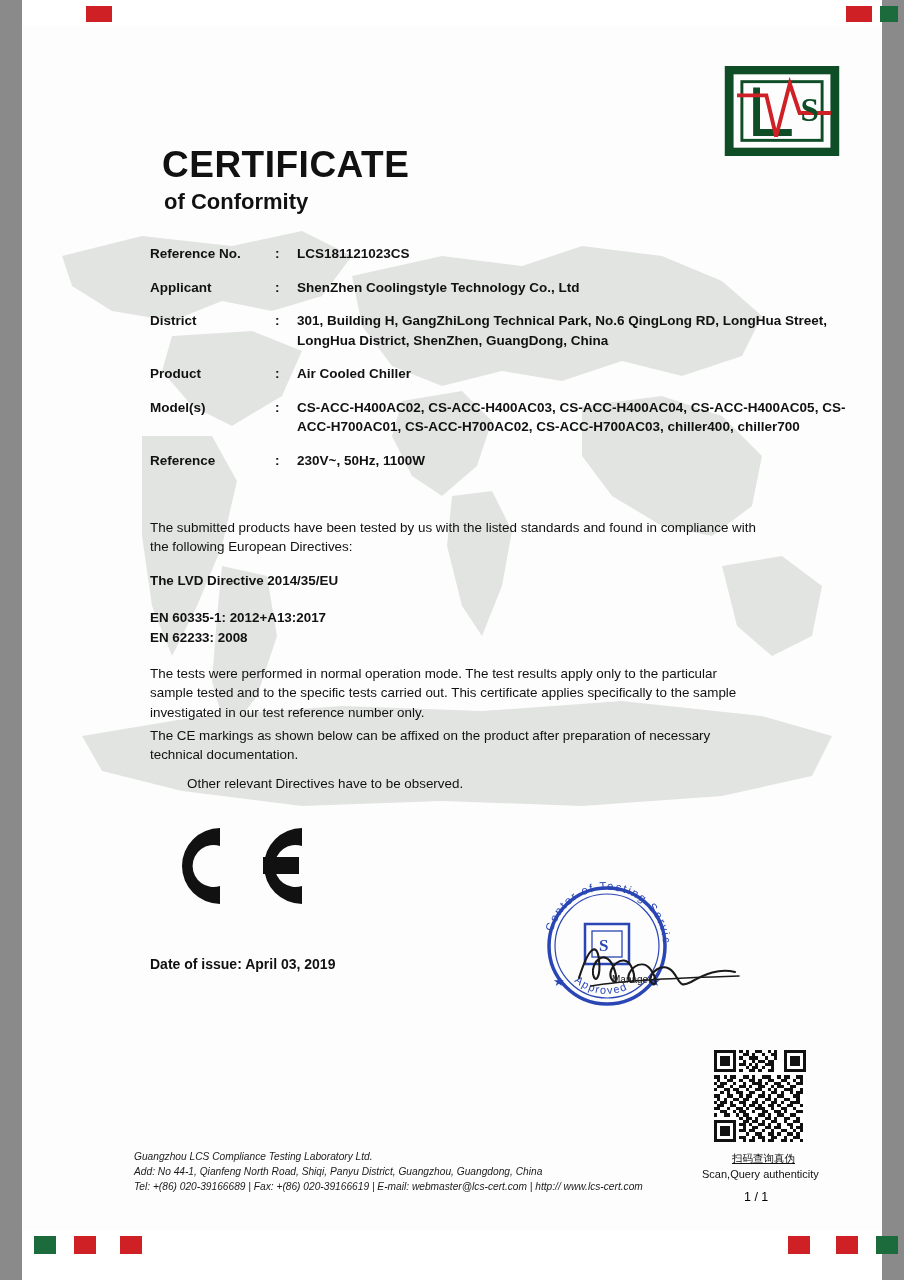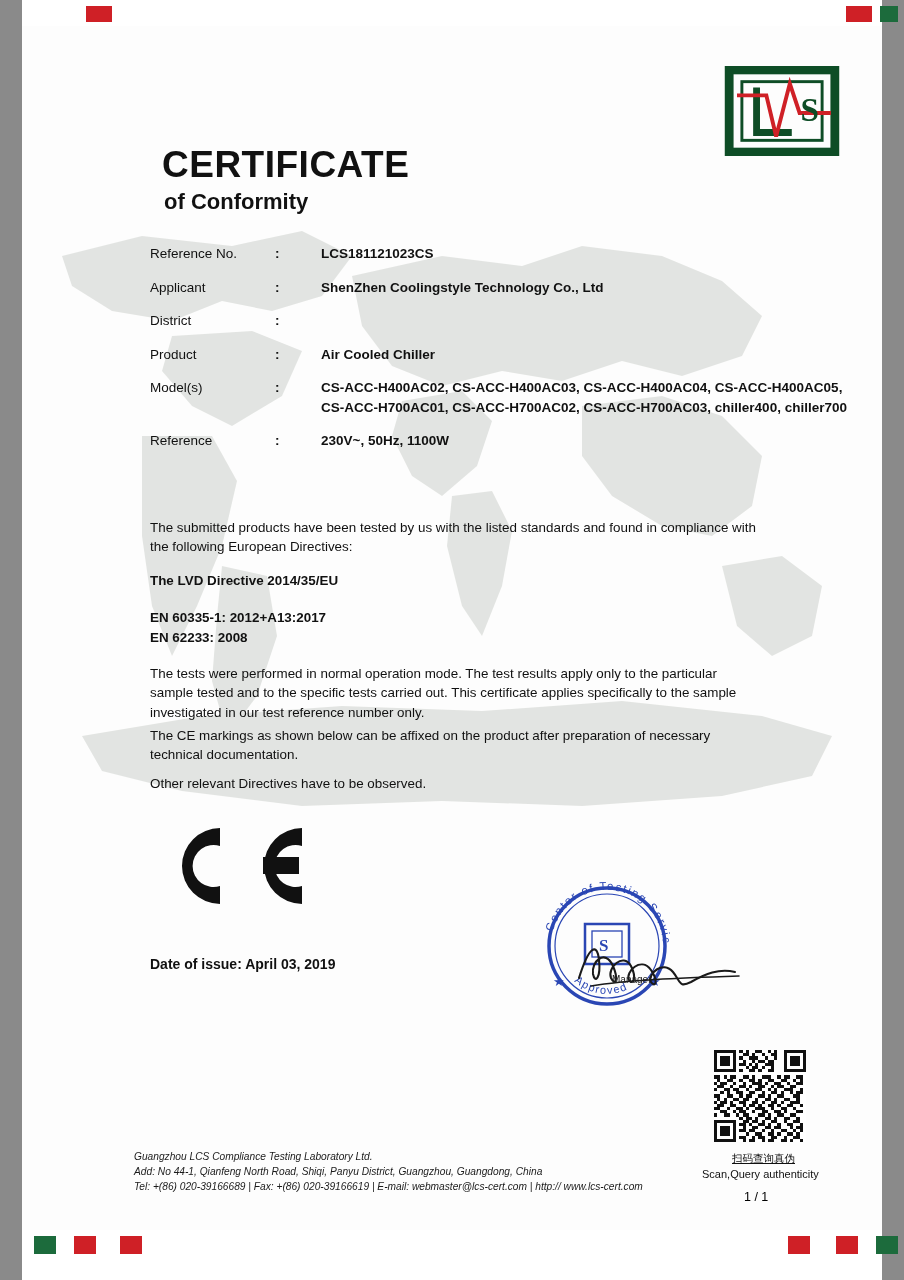--- a/index.html
+++ b/index.html
@@ -106,49 +106,48 @@
   }
   .field-row {
     display: flex;
     margin-bottom: 14px;
     font-size: 13.5px;
     line-height: 1.45;
     color: #111;
   }
   .field-label {
     width: 125px;
-    font-weight: normal;
+    font-weight: bold;
     flex: none;
   }
   .field-colon {
     width: 22px;
     flex: none;
     font-weight: bold;
   }
   .field-value {
     flex: 1;
     font-weight: bold;
-    margin-left: 24px;
   }
 
   
   .body-text {
     position: absolute;
     left: 128px;
     width: 610px;
     font-size: 13.4px;
     line-height: 1.45;
     color: #111;
   }
   .p1 { top: 492px; }
   .lvd { top: 545px; font-weight: bold; font-size: 13.4px; }
   .std { top: 582px; font-weight: bold; font-size: 13.4px; line-height: 1.5; }
   .p2 { top: 638px; }
   .p3 { top: 700px; }
-  .p4 { top: 748px; }
+  .p4 { top: 748px; margin-left: 37px; }
 
   
   .ce {
     position: absolute;
     left: 140px;
     top: 790px;
     width: 150px;
     height: 100px;
   }
 
@@ -282,20 +281,21 @@
         <div class="field-value">LCS181121023CS</div>
       </div>
       <div class="field-row">
         <div class="field-label">Applicant</div>
         <div class="field-colon">:</div>
         <div class="field-value">ShenZhen Coolingstyle Technology Co., Ltd</div>
       </div>
       <div class="field-row">
         <div class="field-label">District</div>
         <div class="field-colon">:</div>
+        <div class="field-value">301, Building H, GangZhiLong Technical Park, No.6 QingLong RD, LongHua Street, LongHua District, ShenZhen, GuangDong, China</div>
       </div>
       <div class="field-row">
         <div class="field-label">Product</div>
         <div class="field-colon">:</div>
         <div class="field-value">Air Cooled Chiller</div>
       </div>
       <div class="field-row">
         <div class="field-label">Model(s)</div>
         <div class="field-colon">:</div>
         <div class="field-value">CS-ACC-H400AC02, CS-ACC-H400AC03, CS-ACC-H400AC04, CS-ACC-H400AC05, CS-ACC-H700AC01, CS-ACC-H700AC02, CS-ACC-H700AC03, chiller400, chiller700</div>

